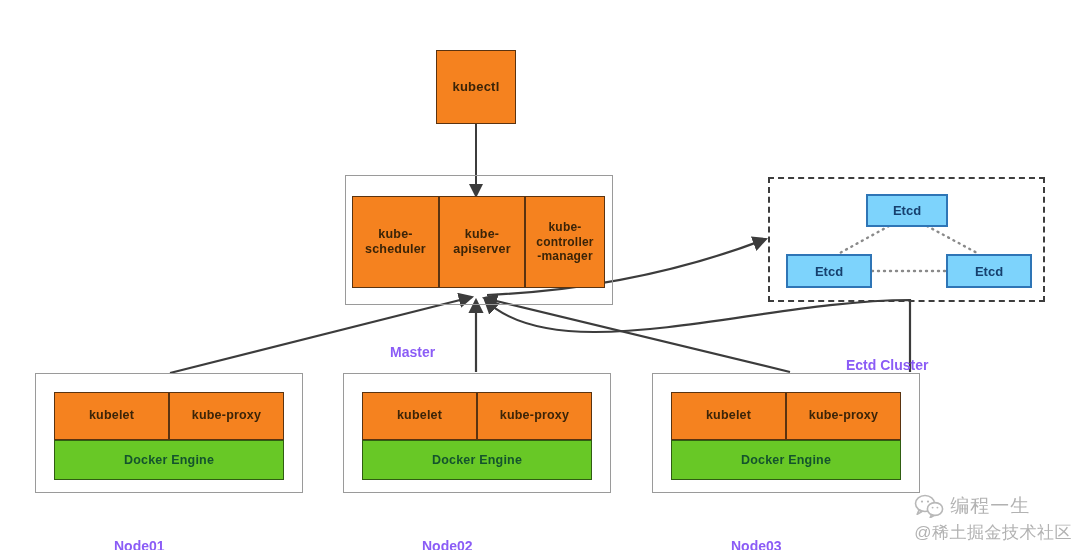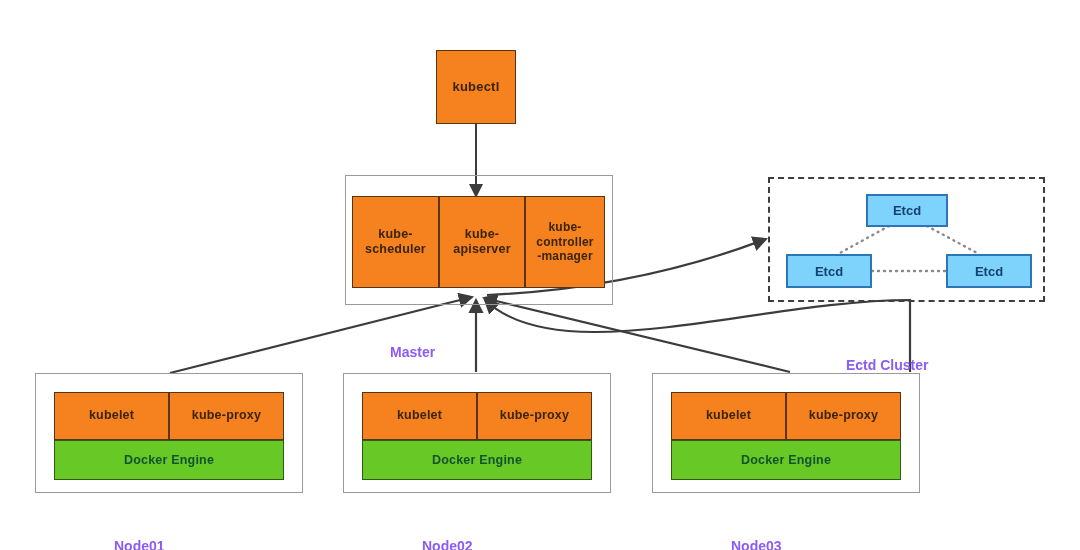--- a/index.html
+++ b/index.html
@@ -186,14 +186,32 @@
   <div class="box comp" style="left:477px; top:392px; width:115px; height:48px; font-size:12.5px;">kube-proxy</div>
   <div class="box docker" style="left:362px; top:440px; width:230px; height:40px; font-size:12.5px;">Docker Engine</div>
   <div class="caption" style="left:422px; top:505px; width:110px;">Node02</div>
 
   <div class="box container" style="left:652px; top:373px; width:268px; height:120px;"></div>
   <div class="box comp" style="left:671px; top:392px; width:115px; height:48px; font-size:12.5px;">kubelet</div>
   <div class="box comp" style="left:786px; top:392px; width:115px; height:48px; font-size:12.5px;">kube-proxy</div>
   <div class="box docker" style="left:671px; top:440px; width:230px; height:40px; font-size:12.5px;">Docker Engine</div>
   <div class="caption" style="left:731px; top:505px; width:110px;">Node03</div>
 
+  <div id="watermark">
+    <div id="wm-top">
+      <span class="wechat-mark">
+        <svg viewBox="0 0 30 24" width="30" height="24" xmlns="http://www.w3.org/2000/svg">
+          <ellipse cx="11" cy="9.5" rx="9.5" ry="8" fill="none" stroke="#b8b8b8" stroke-width="1.6"></ellipse>
+          <path d="M 5 16 L 3.2 20.2 L 7.6 17.9 Z" fill="none" stroke="#b8b8b8" stroke-width="1.6" stroke-linejoin="round"></path>
+          <circle cx="8" cy="7.6" r="1.1" fill="#b8b8b8"></circle>
+          <circle cx="14" cy="7.6" r="1.1" fill="#b8b8b8"></circle>
+          <ellipse cx="21" cy="15" rx="7.6" ry="6.4" fill="#ffffff" stroke="#b8b8b8" stroke-width="1.6"></ellipse>
+          <path d="M 17.5 20.5 L 16.2 23.6 L 19.6 21.9 Z" fill="#ffffff" stroke="#b8b8b8" stroke-width="1.6" stroke-linejoin="round"></path>
+          <circle cx="18.6" cy="13.6" r="0.95" fill="#b8b8b8"></circle>
+          <circle cx="23.4" cy="13.6" r="0.95" fill="#b8b8b8"></circle>
+        </svg>
+      </span>
+      <span>编程一生</span>
+    </div>
+    <div id="wm-bottom">@稀土掘金技术社区</div>
+  </div>
 
 </div>
 
 </body></html>

